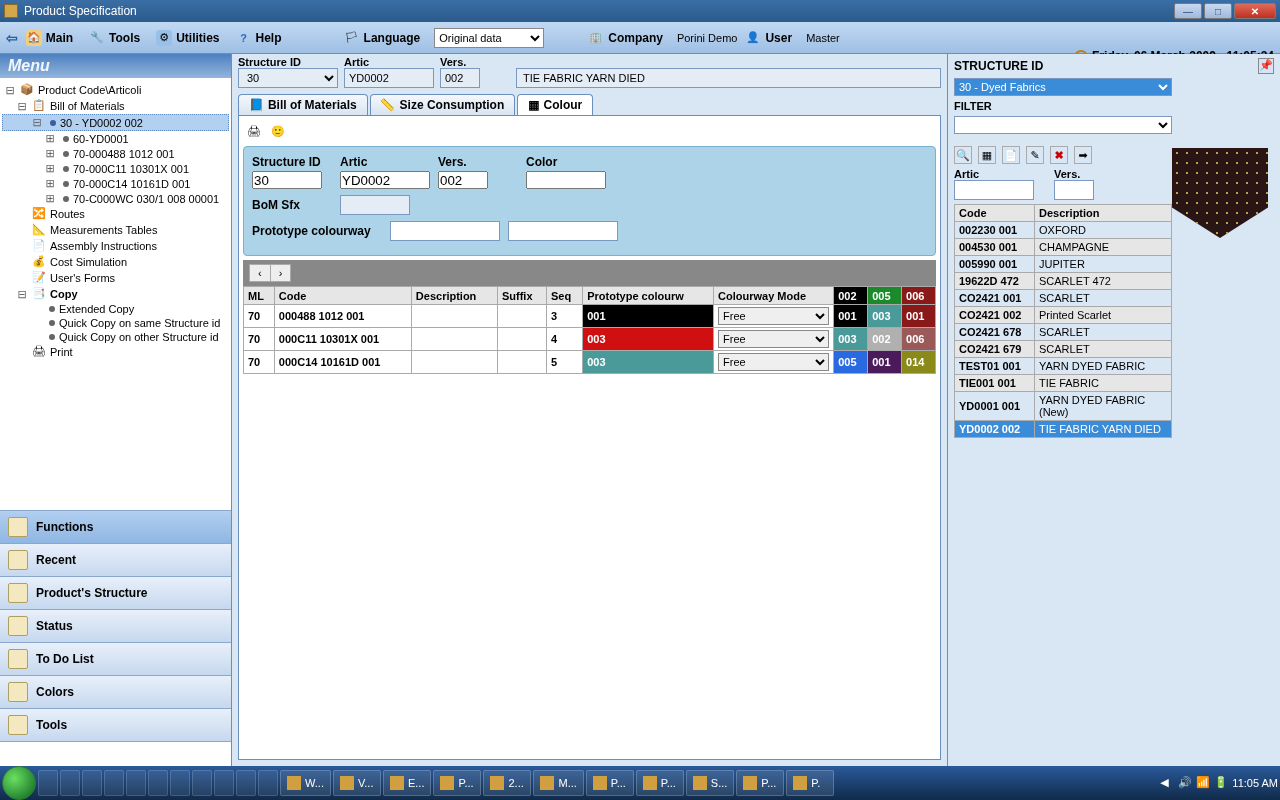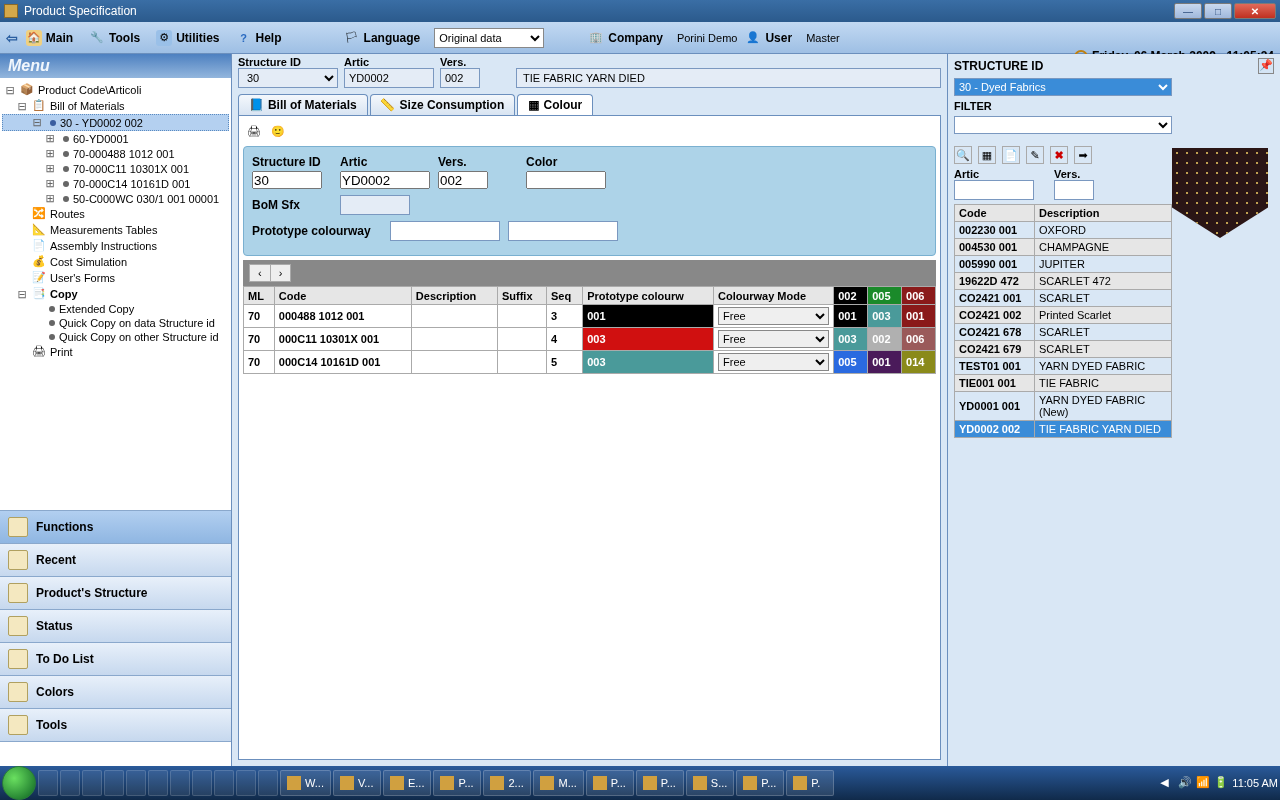--- a/index.html
+++ b/index.html
@@ -173,21 +173,21 @@
             <span>70-000C11 10301X 001</span>
           </div>
           <div class="tnode ind3">
             <span class="exp">⊞</span>
             <span class="ti bullet g"></span>
             <span>70-000C14 10161D 001</span>
           </div>
           <div class="tnode ind3">
             <span class="exp">⊞</span>
             <span class="ti bullet g"></span>
-            <span>50-C000WC 030/1  001 00001</span>
+            <span>70-C000WC 030/1  008 00001</span>
           </div>
         </div>
       <div class="tnode ind1">
           <span class="exp"></span>
           <span class="ti">🔀</span>
           <span>Routes</span>
         </div>
       <div class="tnode ind1">
           <span class="exp"></span>
           <span class="ti">📐</span>
@@ -215,21 +215,21 @@
         </div>
       <div id="copy-items">
           <div class="tnode ind2">
             <span class="exp"></span>
             <span class="ti bullet g"></span>
             <span>Extended Copy</span>
           </div>
           <div class="tnode ind2">
             <span class="exp"></span>
             <span class="ti bullet g"></span>
-            <span>Quick Copy on data Structure id</span>
+            <span>Quick Copy on same Structure id</span>
           </div>
           <div class="tnode ind2">
             <span class="exp"></span>
             <span class="ti bullet g"></span>
             <span>Quick Copy on other Structure id</span>
           </div>
         </div>
       <div class="tnode ind1">
           <span class="exp"></span>
           <span class="ti">🖨</span>

